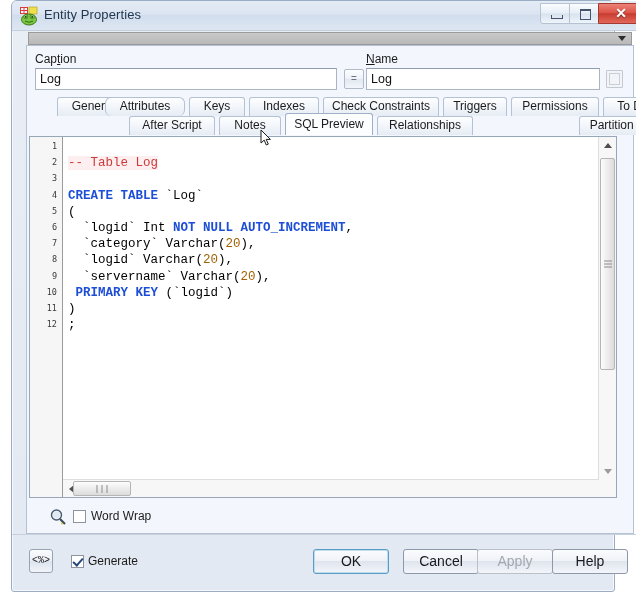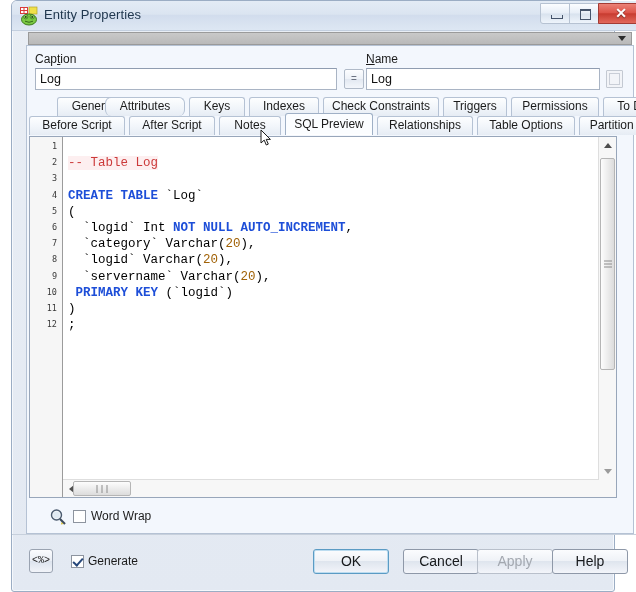--- a/index.html
+++ b/index.html
@@ -427,26 +427,24 @@
         <div class="tab" style="left: 2px; width: 72px; margin-left: 28px;"><span>General</span></div>
         <div class="tab" style="left: 78px; width: 80px; border-radius: 6px;"><span>Attributes</span></div>
         <div class="tab" style="left: 162px; width: 56px;"><span>Keys</span></div>
         <div class="tab" style="left: 222px; width: 70px;"><span>Indexes</span></div>
         <div class="tab" style="left: 296px; width: 116px;"><span>Check Constraints</span></div>
         <div class="tab" style="left: 416px; width: 64px;"><span>Triggers</span></div>
         <div class="tab" style="left: 484px; width: 88px;"><span>Permissions</span></div>
         <div class="tab" style="left: 576px; width: 60px;"><span>To Do</span></div>
       </div>
     <div class="tabrow" id="tabrow2" style="left:0px; top:70px; width:608px;">
-        <div class="tab" style="left: 2px; width: 96px;"><span>Before Script</span></div>
         <div class="tab" style="left: 102px; width: 86px;"><span>After Script</span></div>
         <div class="tab" style="left: 192px; width: 62px;"><span>Notes</span></div>
         <div class="tab active" style="left: 258px; width: 88px;"><span>SQL Preview</span></div>
         <div class="tab" style="left: 350px; width: 96px;"><span>Relationships</span></div>
-        <div class="tab" style="left: 450px; width: 98px;"><span>Table Options</span></div>
         <div class="tab" style="left: 552px; width: 110px;"><span>Partition Options</span></div>
       </div>
 
     <div class="editor-outer" style="left:2px; top:90px; width:588px; height:362px;">
       <div class="gutter" id="gutter">
           <div class="ln" style="top: 4px;">1</div>
           <div class="ln" style="top: 20.2px;">2</div>
           <div class="ln" style="top: 36.4px;">3</div>
           <div class="ln" style="top: 52.6px;">4</div>
           <div class="ln" style="top: 68.8px;">5</div>

